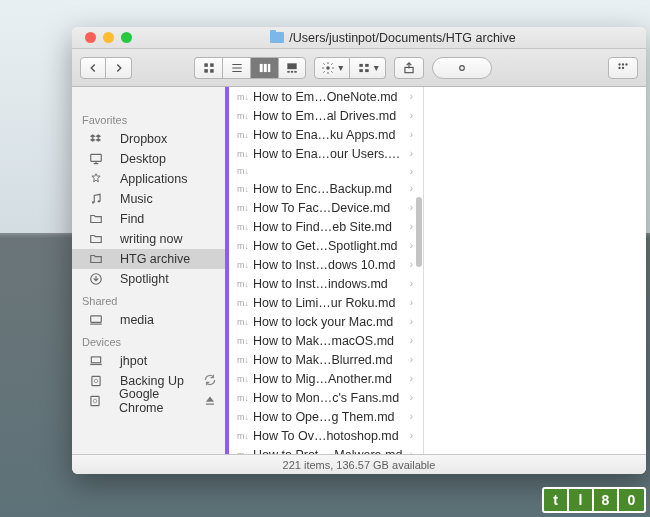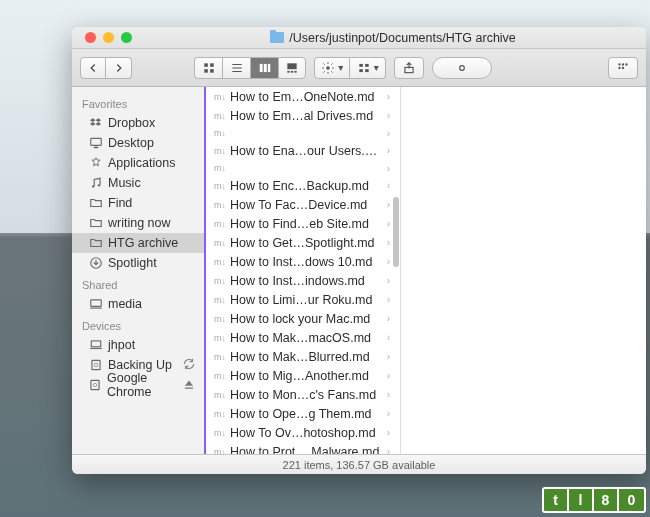--- a/index.html
+++ b/index.html
@@ -56,26 +56,26 @@
   .gear-grp .tbtn{border-radius:0}
   .gear-grp .tbtn:first-child{border-radius:4px 0 0 4px;width:36px}
   .gear-grp .tbtn:last-child{border-radius:0 4px 4px 0;border-left:0;width:36px}
   .pill{width:60px;border-radius:11px}
   .tags-btn{width:30px;margin-left:auto}
   svg{width:14px;height:14px}
   .chev{font-size:10px;margin-left:3px}
 
   .body { flex:1; display:flex; overflow:hidden; }
   .sidebar {
-    width:134px; background:#f2f2f2; border-right:2px solid #8b5cf6;
+    width:157px; background:#f2f2f2; border-right:4px solid #8b5cf6;
     overflow-y:auto; font-size:12.5px; color:#333;
-    padding-top:5px;
+    padding-top:21px;
   }
   .sb-head{color:#8a8a8a; font-size:11px; padding:6px 10px 3px}
-  .sb-item{display:flex;align-items:center;gap:5px;padding:3px 8px 3px 16px;height:20px}
+  .sb-item{display:flex;align-items:center;gap:17px;padding:3px 8px 3px 16px;height:20px}
   .sb-item.sel{background:#d3d3d3}
   .sb-ico{width:15px;height:15px;display:flex;align-items:center;justify-content:center;color:#6b6b6b}
   .sb-item .eject{margin-left:auto;color:#7a7a7a}
   .sync{color:#888;margin-left:auto}
 
   .content{flex:1;display:flex;overflow:hidden}
   .column{width:195px;border-right:1px solid #dcdcdc;overflow-y:auto;font-size:12.5px;position:relative}
   .column .scroll-thumb{position:absolute;right:1px;top:110px;width:6px;height:70px;background:#c4c4c4;border-radius:3px}
   .row{display:flex;align-items:center;gap:6px;padding:2.5px 10px 2.5px 8px;white-space:nowrap;overflow:hidden;color:#2c2c2c}
   .ft-ico{color:#a9a9a9;font-size:9px;width:10px;text-align:center}
@@ -331,20 +331,21 @@
             <span class="label">How to Em…OneNote.md</span>
             <span class="arr">›</span>
           </div>
           <div class="row">
             <span class="ft-ico">m↓</span>
             <span class="label">How to Em…al Drives.md</span>
             <span class="arr">›</span>
           </div>
           <div class="row">
             <span class="ft-ico">m↓</span>
+            <span class="label">How to Ena…ku Apps.md</span>
             <span class="arr">›</span>
           </div>
           <div class="row">
             <span class="ft-ico">m↓</span>
             <span class="label">How to Ena…our Users.md</span>
             <span class="arr">›</span>
           </div>
           <div class="row">
             <span class="ft-ico">m↓</span>
             <span class="arr">›</span>

